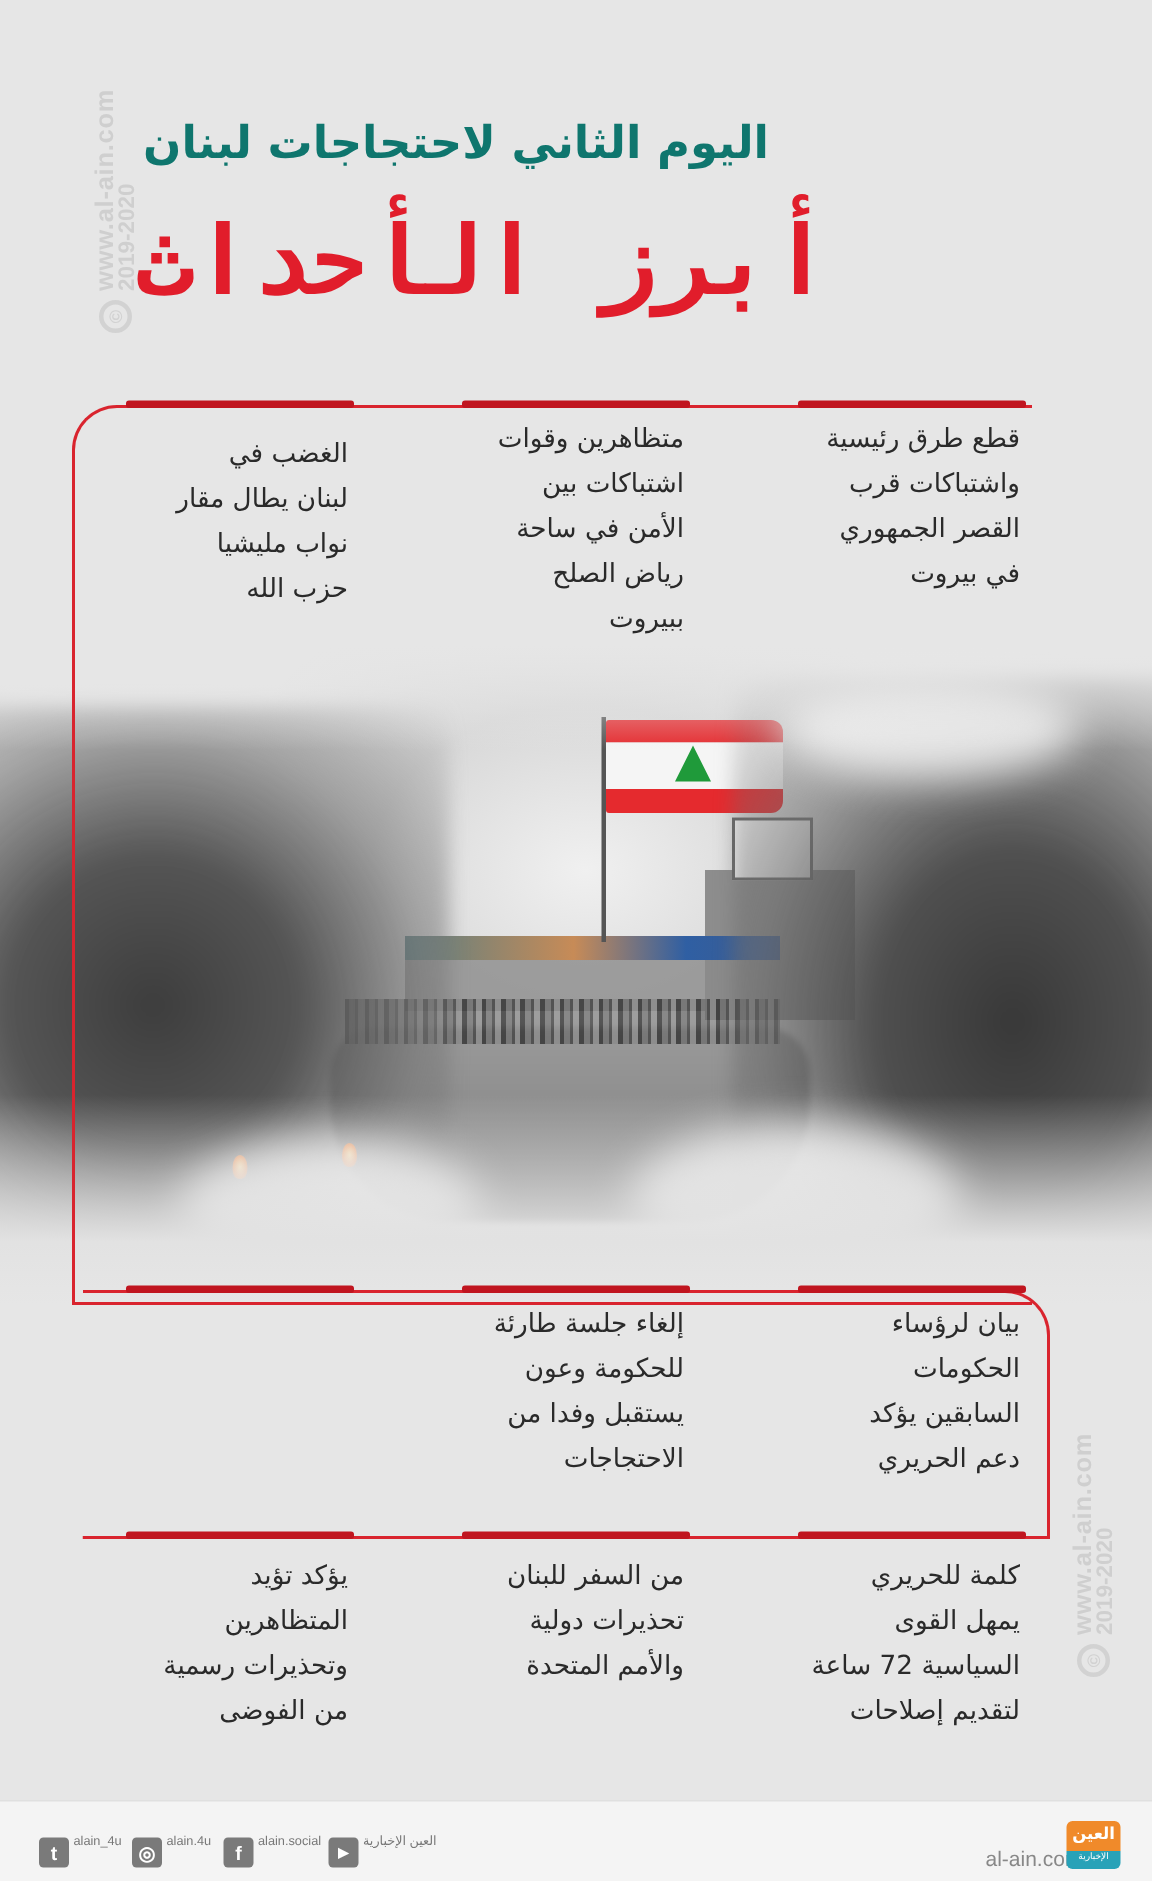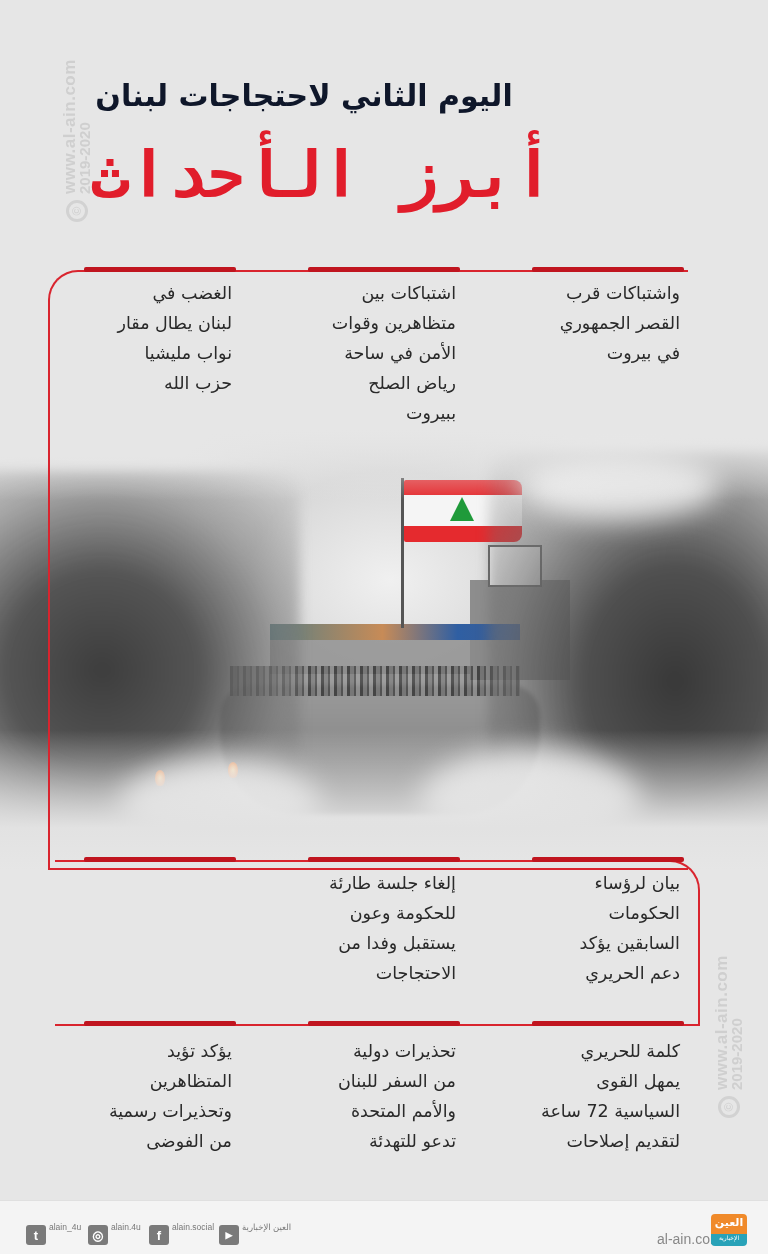--- a/index.html
+++ b/index.html
@@ -11,21 +11,21 @@
   
   .watermark { position: absolute; transform: rotate(-90deg); transform-origin: left top; color: #cfcfcf; font-family: "Liberation Sans", sans-serif; font-weight: bold; white-space: nowrap; display: flex; align-items: center; gap: 6px; }
   .watermark .wm-c { width: 22px; height: 22px; border: 3px solid #d2d2d2; border-radius: 50%; display:flex; align-items:center; justify-content:center; font-size: 12px; color:#d2d2d2; }
   .watermark .wm-text { display:flex; flex-direction: column; line-height: 15px; }
   .watermark .wm-url { font-size: 17px; letter-spacing: 0.5px; }
   .watermark .wm-years { font-size: 15px; }
   .wm-top { left: 62px; top: 222px; }
   .wm-bottom { left: 714px; top: 1118px; }
 
   
-  .subtitle { position: absolute; top: 78px; left: 0; width: 608px; text-align: center; direction: rtl; font-family: "DejaVu Sans", sans-serif; font-weight: bold; font-size: 30px; color: #0f172a; }
+  .subtitle { position: absolute; top: 78px; left: 0; width: 608px; text-align: center; direction: rtl; font-family: "DejaVu Sans", sans-serif; font-weight: bold; font-size: 30px; color: #0f766e; }
   .title { position: absolute; top: 138px; left: 0; width: 644px; text-align: center; direction: rtl; font-family: Liberation Mono, monospace; font-weight: bold; font-size: 64px; color: #e11d2b; letter-spacing: -1px; }
 
   
   .photo { position: absolute; left: 0; top: 430px; width: 768px; height: 440px; overflow: hidden; }
   .photo .sky { position: absolute; inset: 0; background: radial-gradient(ellipse 260px 200px at 390px 150px, #f0f0f0 0%, #d8d8d8 55%, rgba(200,200,200,0) 100%); }
   .photo .smoke-left { position: absolute; left: -60px; top: 40px; width: 360px; height: 400px; background: radial-gradient(ellipse at 45% 50%, #3d3d3d 0%, #555 35%, rgba(120,120,120,0.6) 65%, rgba(220,220,220,0) 100%); filter: blur(6px); }
   .photo .smoke-right { position: absolute; right: -60px; top: 20px; width: 340px; height: 420px; background: radial-gradient(ellipse at 55% 55%, #383838 0%, #505050 35%, rgba(110,110,110,0.6) 65%, rgba(220,220,220,0) 100%); filter: blur(6px); }
   .photo .top-fade { position: absolute; left: 0; top: 0; width: 100%; height: 70px; background: linear-gradient(#e6e6e6, rgba(230,230,230,0)); }
   .photo .bottom-fade { position: absolute; left: 0; bottom: 0; width: 100%; height: 140px; background: linear-gradient(rgba(230,230,230,0), #e2e2e2 70%, #e6e6e6); }
   .photo .road { position: absolute; left: 220px; top: 255px; width: 320px; height: 130px; background: linear-gradient(#9a9a9a, #7d7d7d); border-radius: 30px 30px 80px 80px; filter: blur(2px); }
@@ -123,32 +123,33 @@
 
   <div class="bar" style="left:532px;top:857px;width:152px;"></div>
   <div class="bar" style="left:308px;top:857px;width:152px;"></div>
   <div class="bar" style="left:84px;top:857px;width:152px;"></div>
 
   <div class="bar" style="left:532px;top:1021px;width:152px;"></div>
   <div class="bar" style="left:308px;top:1021px;width:152px;"></div>
   <div class="bar" style="left:84px;top:1021px;width:152px;"></div>
 
   <div class="event" style="left:530px;top:278px;">
+    <span class="line">قطع طرق رئيسية</span>
     <span class="line">واشتباكات قرب</span>
     <span class="line">القصر الجمهوري</span>
     <span class="line">في بيروت</span>
   </div>
   <div class="event" style="left:306px;top:278px;">
+    <span class="line">متظاهرين وقوات</span>
     <span class="line">اشتباكات بين</span>
-    <span class="line">متظاهرين وقوات</span>
     <span class="line">الأمن في ساحة</span>
     <span class="line">رياض الصلح</span>
     <span class="line">ببيروت</span>
   </div>
-  <div class="event" style="left:82px;top:278px;">
+  <div class="event" style="left:82px;top:288px;">
     <span class="line">الغضب في</span>
     <span class="line">لبنان يطال مقار</span>
     <span class="line">نواب مليشيا</span>
     <span class="line">حزب الله</span>
   </div>
 
   <div class="event" style="left:530px;top:868px;">
     <span class="line">بيان لرؤساء</span>
     <span class="line">الحكومات</span>
     <span class="line">السابقين يؤكد</span>
@@ -161,24 +162,23 @@
     <span class="line">الاحتجاجات</span>
   </div>
 
   <div class="event" style="left:530px;top:1036px;">
     <span class="line">كلمة للحريري</span>
     <span class="line">يمهل القوى</span>
     <span class="line">السياسية 72 ساعة</span>
     <span class="line">لتقديم إصلاحات</span>
   </div>
   <div class="event" style="left:306px;top:1036px;">
+    <span class="line">من السفر للبنان</span>
     <span class="line">تحذيرات دولية</span>
-    <span class="line">من السفر للبنان</span>
     <span class="line">والأمم المتحدة</span>
-    <span class="line">تدعو للتهدئة</span>
   </div>
   <div class="event" style="left:82px;top:1036px;">
     <span class="line">يؤكد تؤيد</span>
     <span class="line">المتظاهرين</span>
     <span class="line">وتحذيرات رسمية</span>
     <span class="line">من الفوضى</span>
   </div>
 </div>
 
 <div class="footer">

